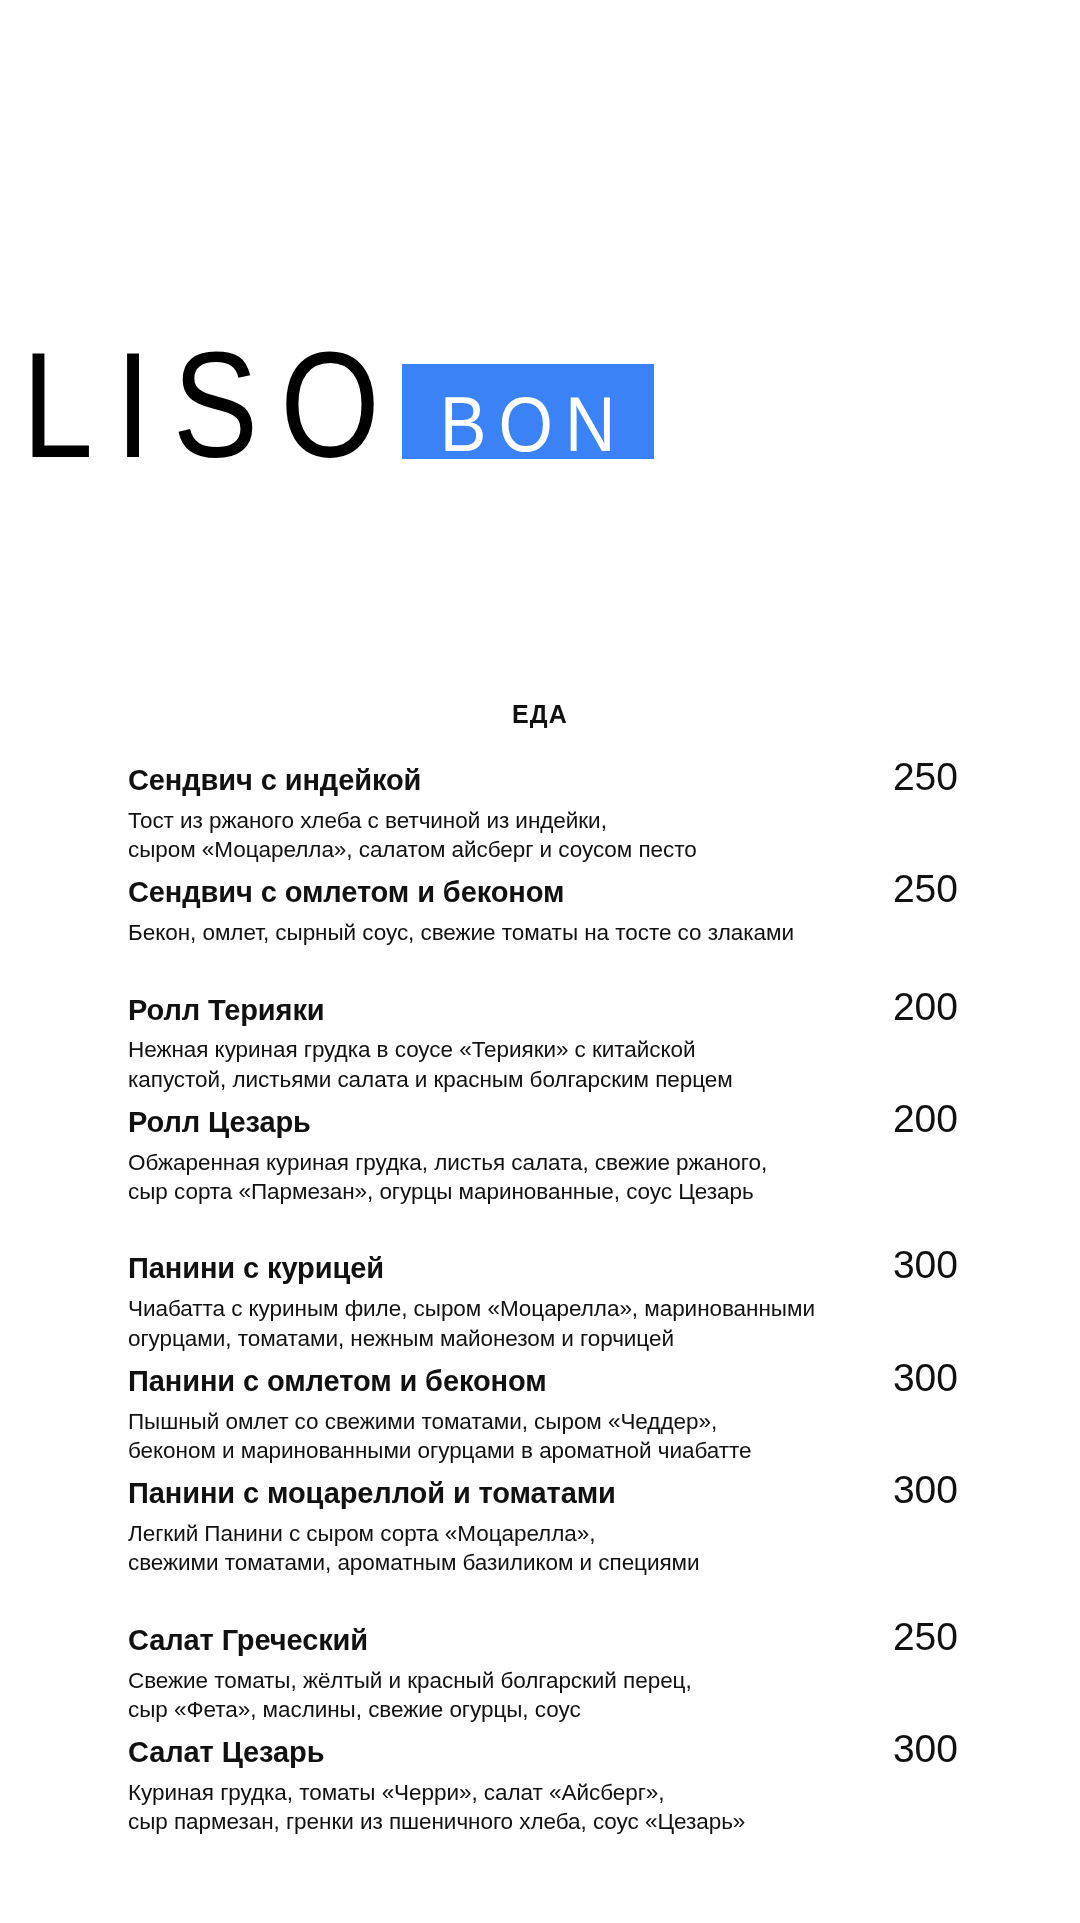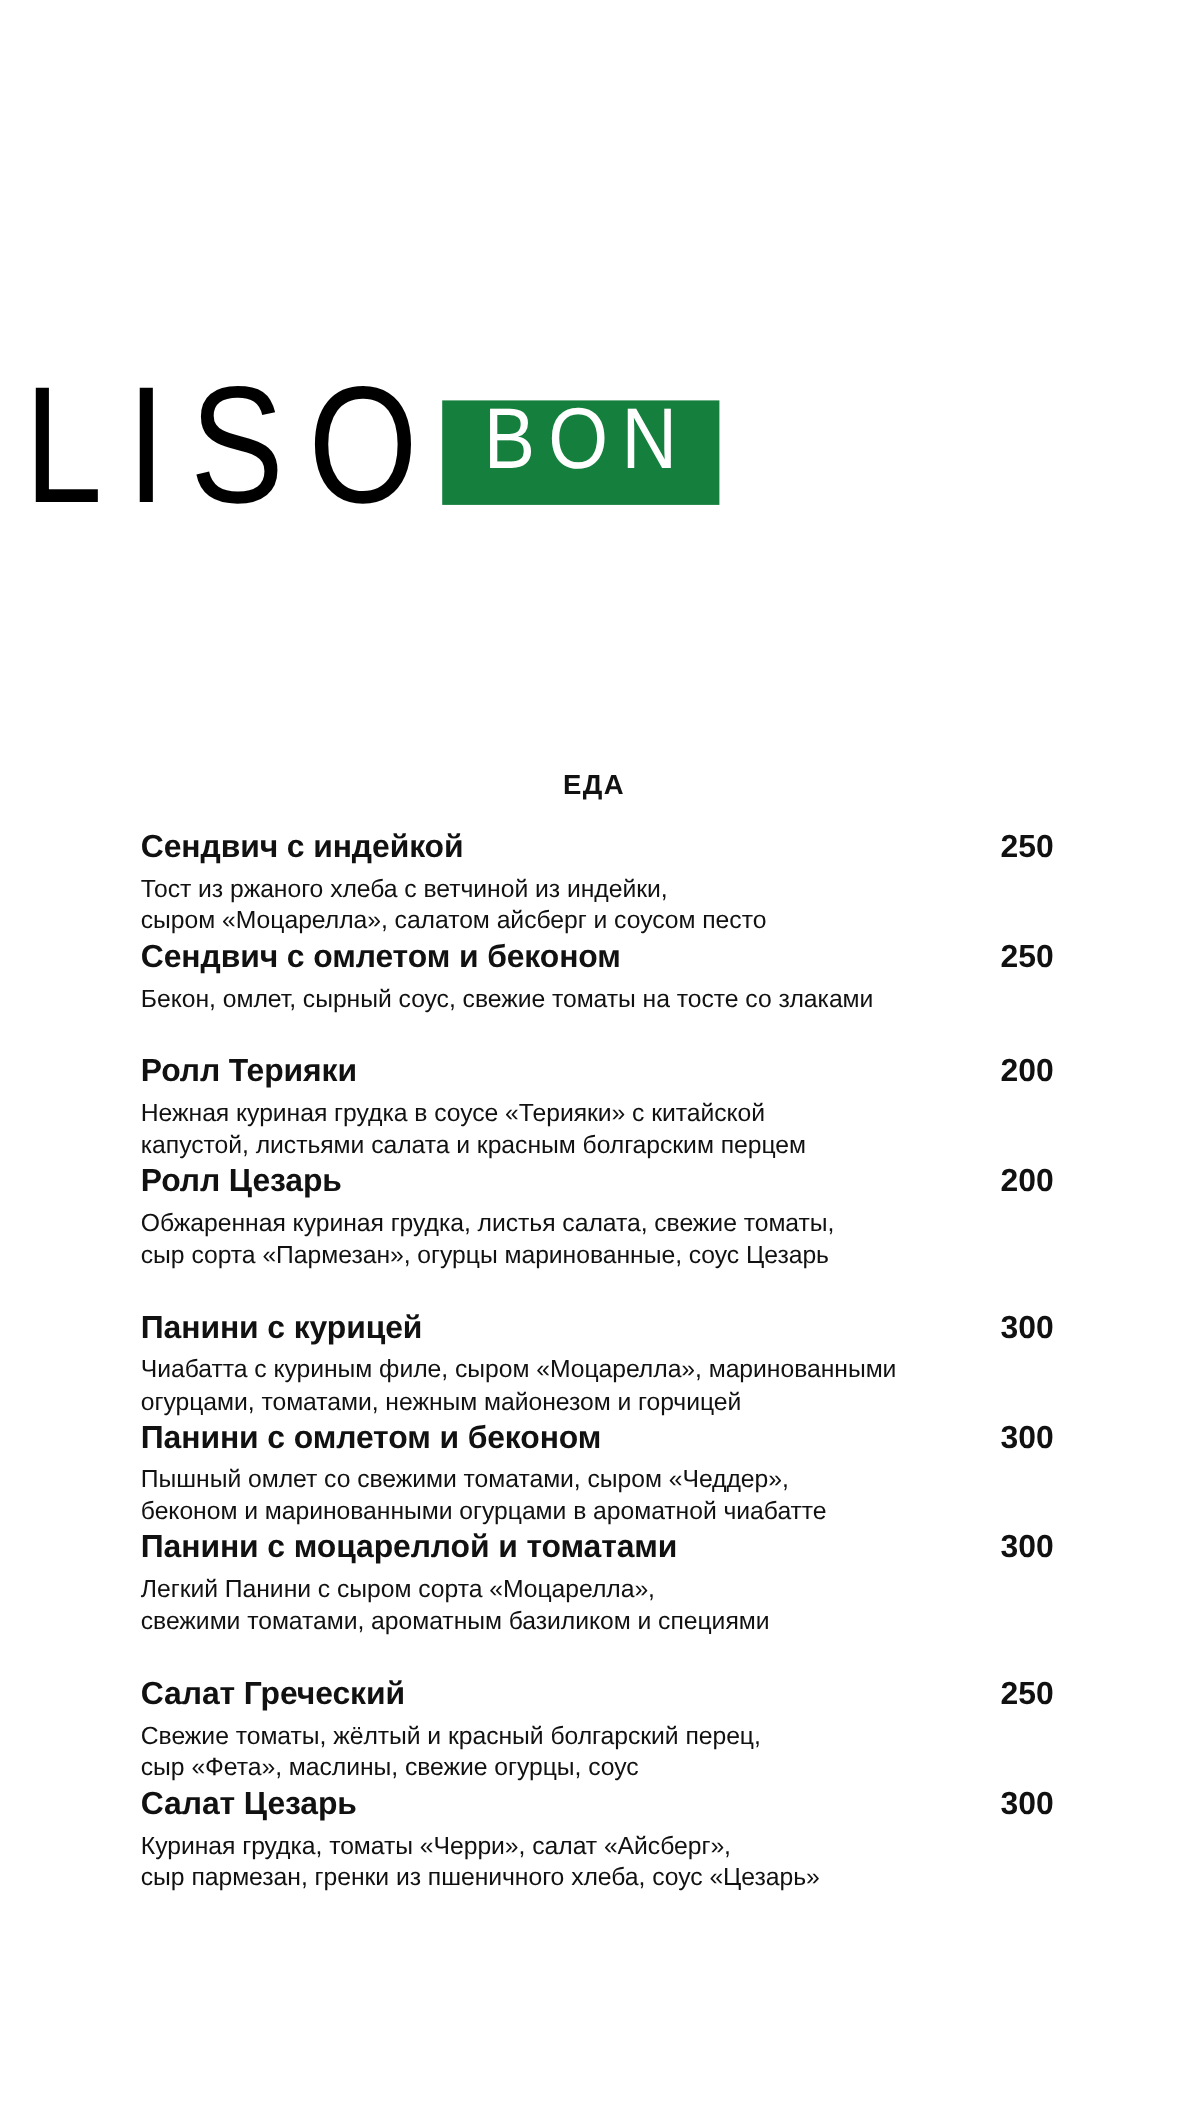--- a/index.html
+++ b/index.html
@@ -41,25 +41,25 @@
     font-weight: 400;
     line-height: 1.0;
     letter-spacing: 22px;
     text-indent: 22px;
     color: #000000;
     transform: scaleY(1.18);
     transform-origin: top center;
     margin-bottom: 24px;
   }
   .logo-box {
-    background: #15803d;
+    background: #3b82f6;
     width: 252px;
     height: 95px;
     display: flex;
-    align-items: flex-start;
+    align-items: flex-end;
     justify-content: center;
     margin-top: 10px;
   }
   .logo-bottom {
     font-family: "Liberation Sans", "DejaVu Sans", sans-serif;
     font-size: 70px;
     font-weight: 400;
     line-height: 1;
     letter-spacing: 12px;
     text-indent: 12px;
@@ -106,22 +106,22 @@
     font-weight: 700;
     letter-spacing: -0.1px;
     color: #111111;
     white-space: nowrap;
     line-height: 1.28;
   }
   .dot-filler {
     flex: 1 1 auto;
   }
   .item-price {
-    font-size: 29px;
-    font-weight: 700;
+    font-size: 39px;
+    font-weight: 400;
     color: #111111;
     white-space: nowrap;
     line-height: 1.28;
     text-align: right;
     min-width: 64px;
   }
   .item-desc {
     font-size: 22.5px;
     font-weight: 400;
     line-height: 1.30;
@@ -174,21 +174,21 @@
           </div>
           <div class="item-desc">Нежная куриная грудка в соусе «Терияки» с китайской
 капустой, листьями салата и красным болгарским перцем</div>
         </div>
         <div class="item">
           <div class="item-head">
             <span class="item-name">Ролл Цезарь</span>
             <span class="dot-filler"></span>
             <span class="item-price">200</span>
           </div>
-          <div class="item-desc">Обжаренная куриная грудка, листья салата, свежие томаты,
+          <div class="item-desc">Обжаренная куриная грудка, листья салата, свежие ржаного,
 сыр сорта «Пармезан», огурцы маринованные, соус Цезарь</div>
         </div>
       </div>
       <div class="group">
         <div class="item">
           <div class="item-head">
             <span class="item-name">Панини с курицей</span>
             <span class="dot-filler"></span>
             <span class="item-price">300</span>
           </div>

